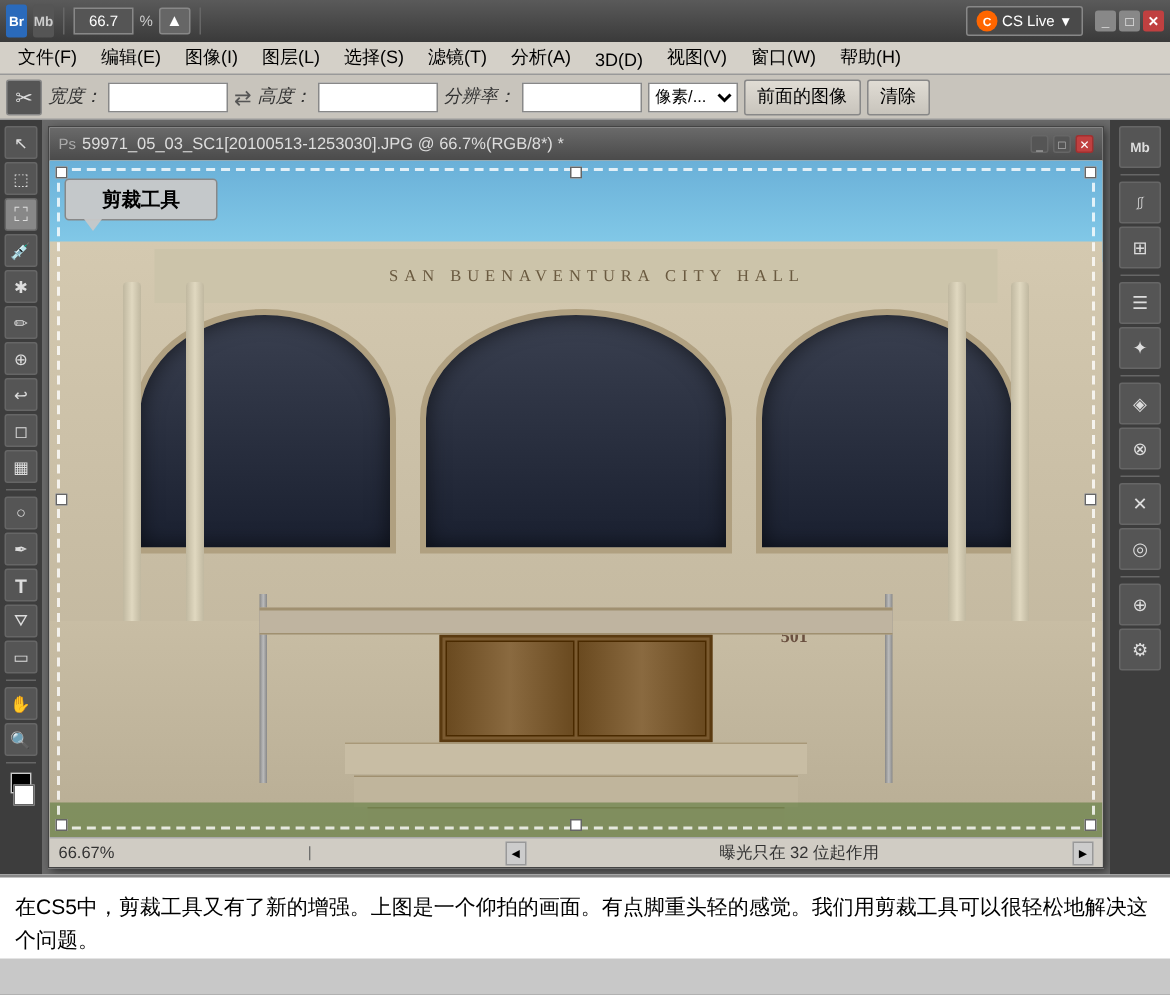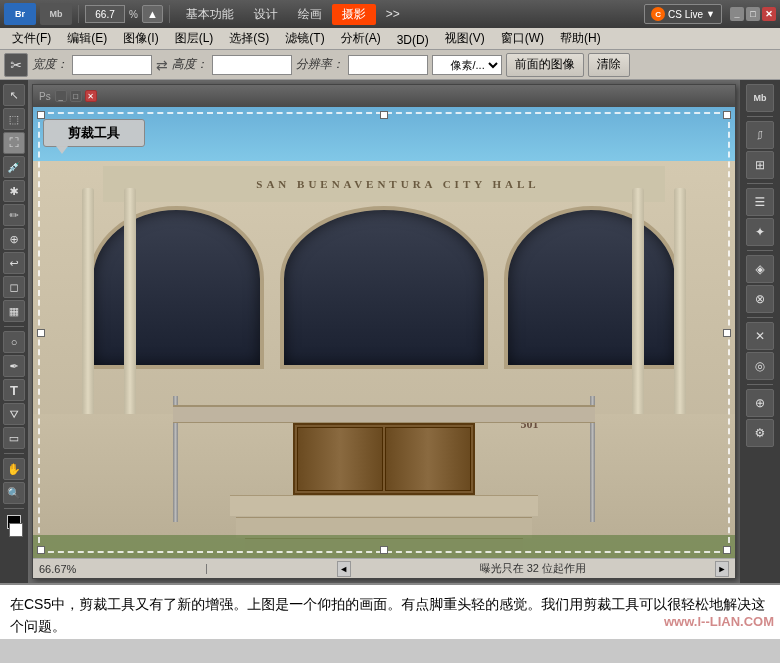--- a/index.html
+++ b/index.html
@@ -15,21 +15,21 @@
     
     .top-bar {
       height: 28px;
       background: linear-gradient(to bottom, #5a5a5a, #3a3a3a);
       display: flex;
       align-items: center;
       padding: 0 4px;
       gap: 4px;
     }
     .top-bar-icon {
-      width: 32px;
+      width: 14px;
       height: 22px;
       background: #888;
       border-radius: 2px;
       display: flex;
       align-items: center;
       justify-content: center;
       color: #fff;
       font-size: 10px;
       font-weight: bold;
     }
@@ -132,22 +132,21 @@
       background: #fff;
       font-size: 11px;
       padding: 0 3px;
     }
     .toolbar-equal { color: #555; font-size: 14px; }
     .toolbar-select {
       height: 20px;
       border: 1px solid #888;
       background: #fff;
       font-size: 11px;
-      width: 70px;
-      text-align: right;
+      width: 60px;
     }
     .toolbar-btn {
       height: 24px;
       background: linear-gradient(to bottom, #e0dcd4, #c8c4bc);
       border: 1px solid #888;
       font-size: 12px;
       padding: 0 8px;
       cursor: pointer;
       border-radius: 2px;
     }
@@ -286,21 +285,21 @@
       left: 10%;
       right: 10%;
       height: 8%;
       background: #ccc4aa;
       display: flex;
       align-items: center;
       justify-content: center;
     }
     .inscription-text {
       font-size: 11px;
-      font-weight: bold;
+      font-weight: normal;
       letter-spacing: 4px;
       color: #6a5a40;
       font-family: 'Times New Roman', serif;
       margin-left: 28px;
     }
     .arch-window-frame {
       width: 100%;
       height: 100%;
       border: 3px solid #9a8a70;
       border-radius: 50% 50% 0 0 / 40% 40% 0 0;
@@ -428,27 +427,20 @@
   </div>
   <div class="top-bar-icon mb">
     <span>Mb</span>
   </div>
   <div style="width:1px;height:18px;background:#666;margin:0 2px;"></div>
   <input class="top-bar-select" type="text" value="66.7" style="">
   <span style="color:#ccc;font-size:10px;">%</span>
   <button class="top-bar-btn" style="font-size:11px;">▲</button>
   <div style="width:1px;height:18px;background:#666;margin:0 2px;"></div>
 
-  <div class="top-nav-tabs">
-    <span class="nav-tab">基本功能</span>
-    <span class="nav-tab">设计</span>
-    <span class="nav-tab">绘画</span>
-    <span class="nav-tab active">摄影</span>
-    <span class="nav-tab">&gt;&gt;</span>
-  </div>
 
   <div class="top-bar-spacer"></div>
 
   <div class="top-bar-cslive">
     <div class="cs-icon">C</div>
     <span>CS Live</span>
     <span style="font-size:9px;">▼</span>
   </div>
 
   <div class="top-bar-win-btns">
@@ -552,20 +544,21 @@
       <div style="width:14px;height:14px;background:#fff;border:1px solid #666;margin-top:-8px;margin-left:4px;"></div>
     </div>
   </div>
 
   <div class="canvas-area">
 
     <div class="doc-window">
 
       <div class="doc-titlebar">
         <span class="doc-title-ps">Ps</span>
+        <span class="doc-title-text">59971_05_03_SC1[20100513-1253030].JPG @ 66.7%(RGB/8*) *</span>
         <div class="doc-win-btns">
           <div class="doc-win-btn min">_</div>
           <div class="doc-win-btn max">□</div>
           <div class="doc-win-btn close">✕</div>
         </div>
       </div>
 
       <div class="doc-content">
 
         <div class="building-image">
@@ -678,14 +671,13 @@
         <span>⊕</span>
       </div>
     <div class="right-tool-btn">
         <span>⚙</span>
       </div>
   </div>
 </div>
 
 <div class="bottom-text">
   <span>在CS5中，剪裁工具又有了新的增强。上图是一个仰拍的画面。有点脚重头轻的感觉。我们用剪裁工具可以很轻松地解决这个问题。</span>
-  <div class="watermark">www.l--LIAN.COM</div>
 </div>
 
 </body></html>

